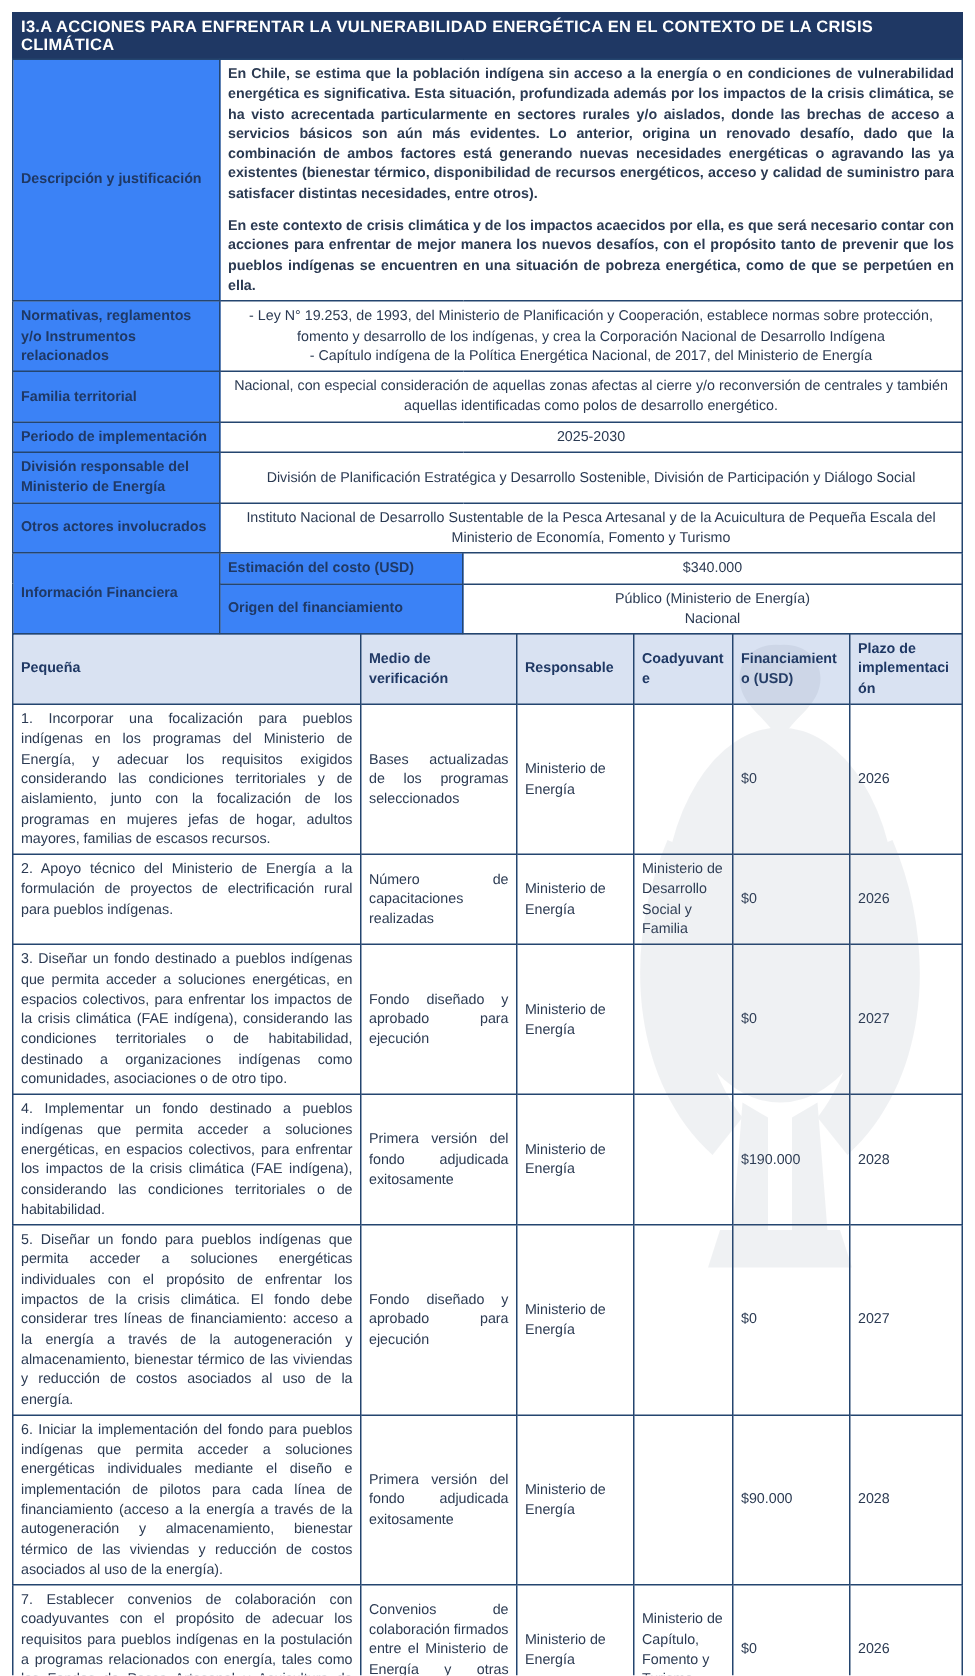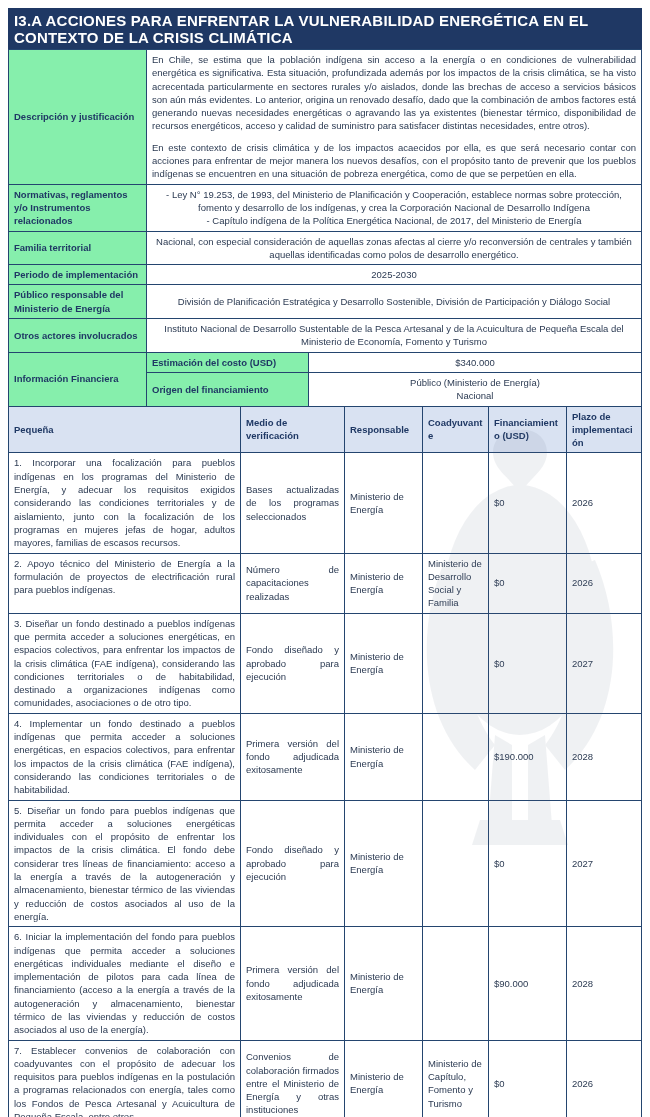--- a/index.html
+++ b/index.html
@@ -13,21 +13,21 @@
     font-family: "Liberation Sans", sans-serif;
     color: #2b3a52;
     overflow: hidden;
   }
   .title-bar {
     box-sizing: border-box;
     width: 634px;
     background: #1f3864;
     color: #ffffff;
     font-weight: bold;
-    font-size: 15px;
+    font-size: 11px;
     letter-spacing: 0.2px;
     padding: 3px 5px;
     border: 1px solid #1f3864;
     position: relative;
     z-index: 1;
   }
   table.grid {
     border-collapse: collapse;
     width: 634px;
     table-layout: fixed;
@@ -38,25 +38,25 @@
   }
   .grid td {
     border: 1px solid #24456f;
     padding: 3px 5px;
     font-size: 9.5px;
     line-height: 1.4;
     vertical-align: middle;
     word-wrap: break-word;
   }
   td.label {
-    background: #86efac;
+    background: #3b82f6;
     color: #1f3864;
     font-weight: bold;
   }
-  td.content { text-align: justify; }
+  td.content { text-align: justify; font-weight: bold; }
   td.content p { margin: 0 0 8px 0; }
   td.content p:last-child { margin-bottom: 0; }
   td.plain { text-align: center; }
   .actions-table td.head {
     background: #d9e2f2;
     color: #1f3864;
     font-weight: bold;
     text-align: left;
   }
   td.accion { vertical-align: top; text-align: justify; }
@@ -115,21 +115,21 @@
       </tr>
       <tr>
         <td class="label">Familia territorial</td>
         <td class="plain" colspan="2">Nacional, con especial consideración de aquellas zonas afectas al cierre y/o reconversión de centrales y también aquellas identificadas como polos de desarrollo energético.</td>
       </tr>
       <tr>
         <td class="label">Periodo de implementación</td>
         <td class="plain" colspan="2">2025-2030</td>
       </tr>
       <tr>
-        <td class="label">Público responsable del Ministerio de Energía</td>
+        <td class="label">División responsable del Ministerio de Energía</td>
         <td class="plain" colspan="2">División de Planificación Estratégica y Desarrollo Sostenible, División de Participación y Diálogo Social</td>
       </tr>
       <tr>
         <td class="label">Otros actores involucrados</td>
         <td class="plain" colspan="2">Instituto Nacional de Desarrollo Sustentable de la Pesca Artesanal y de la Acuicultura de Pequeña Escala del Ministerio de Economía, Fomento y Turismo</td>
       </tr>
       <tr>
         <td class="label" rowspan="2">Información Financiera</td>
         <td class="label">Estimación del costo (USD)</td>
         <td class="plain">$340.000</td>

